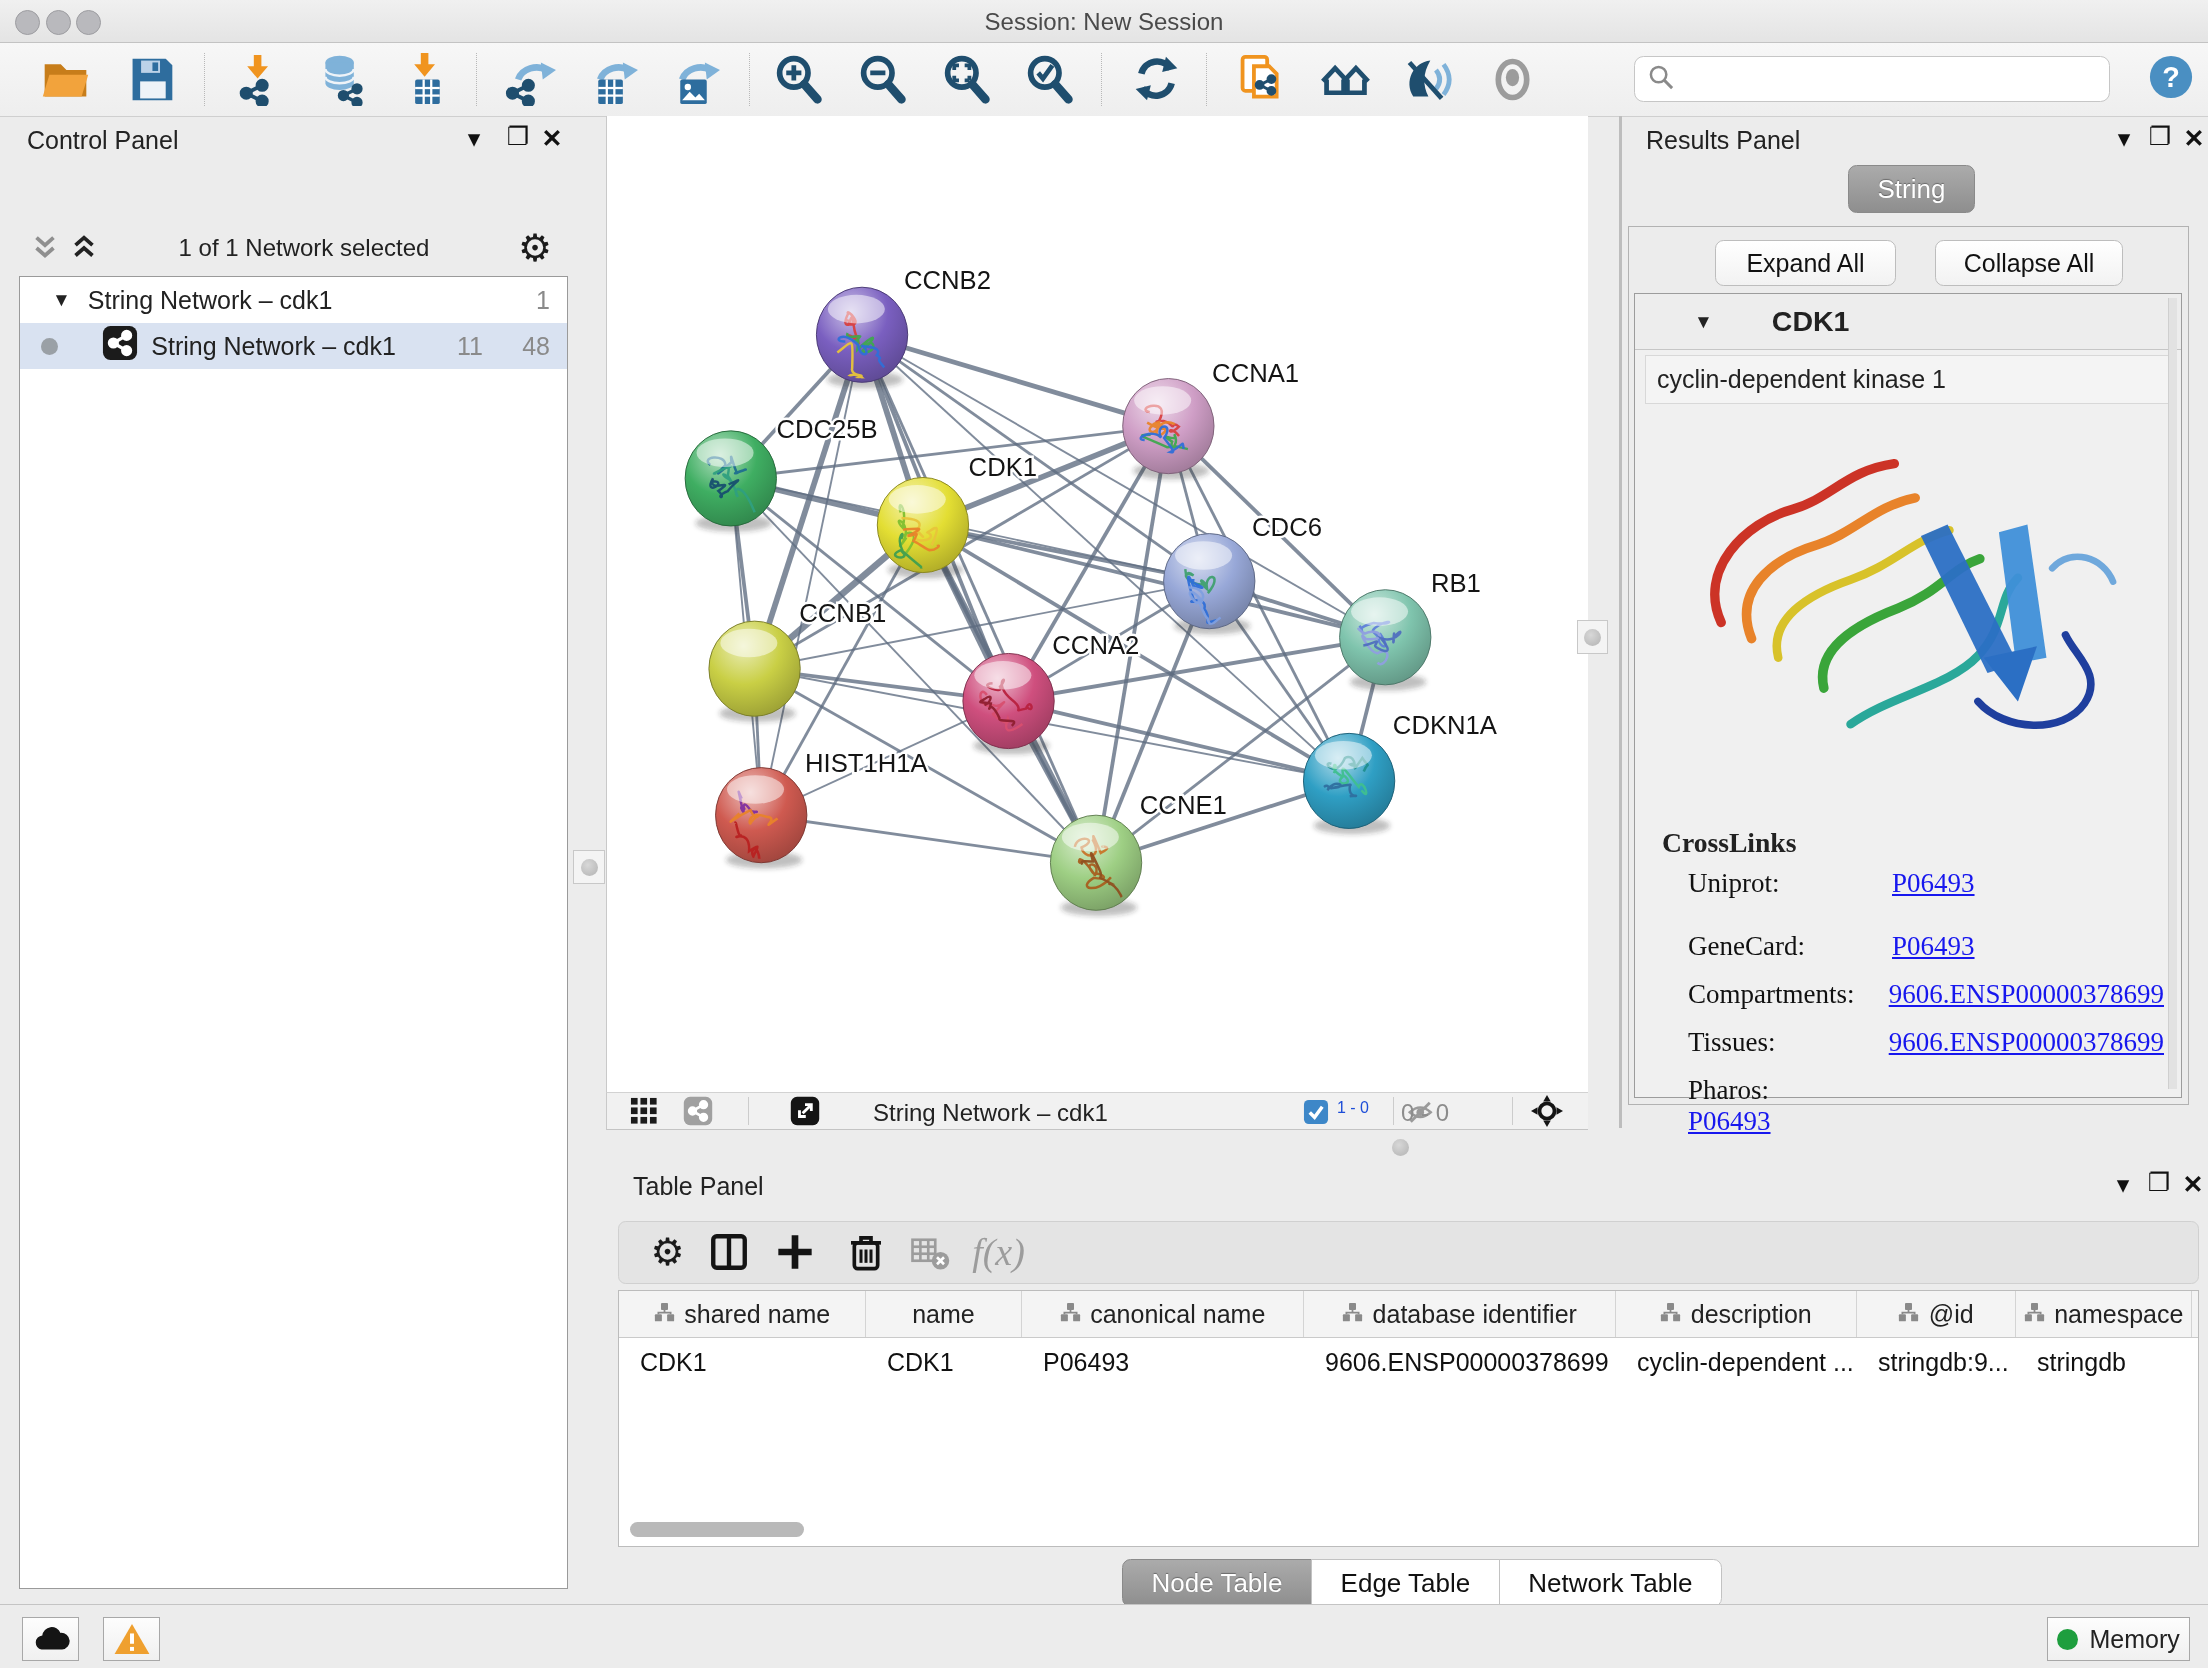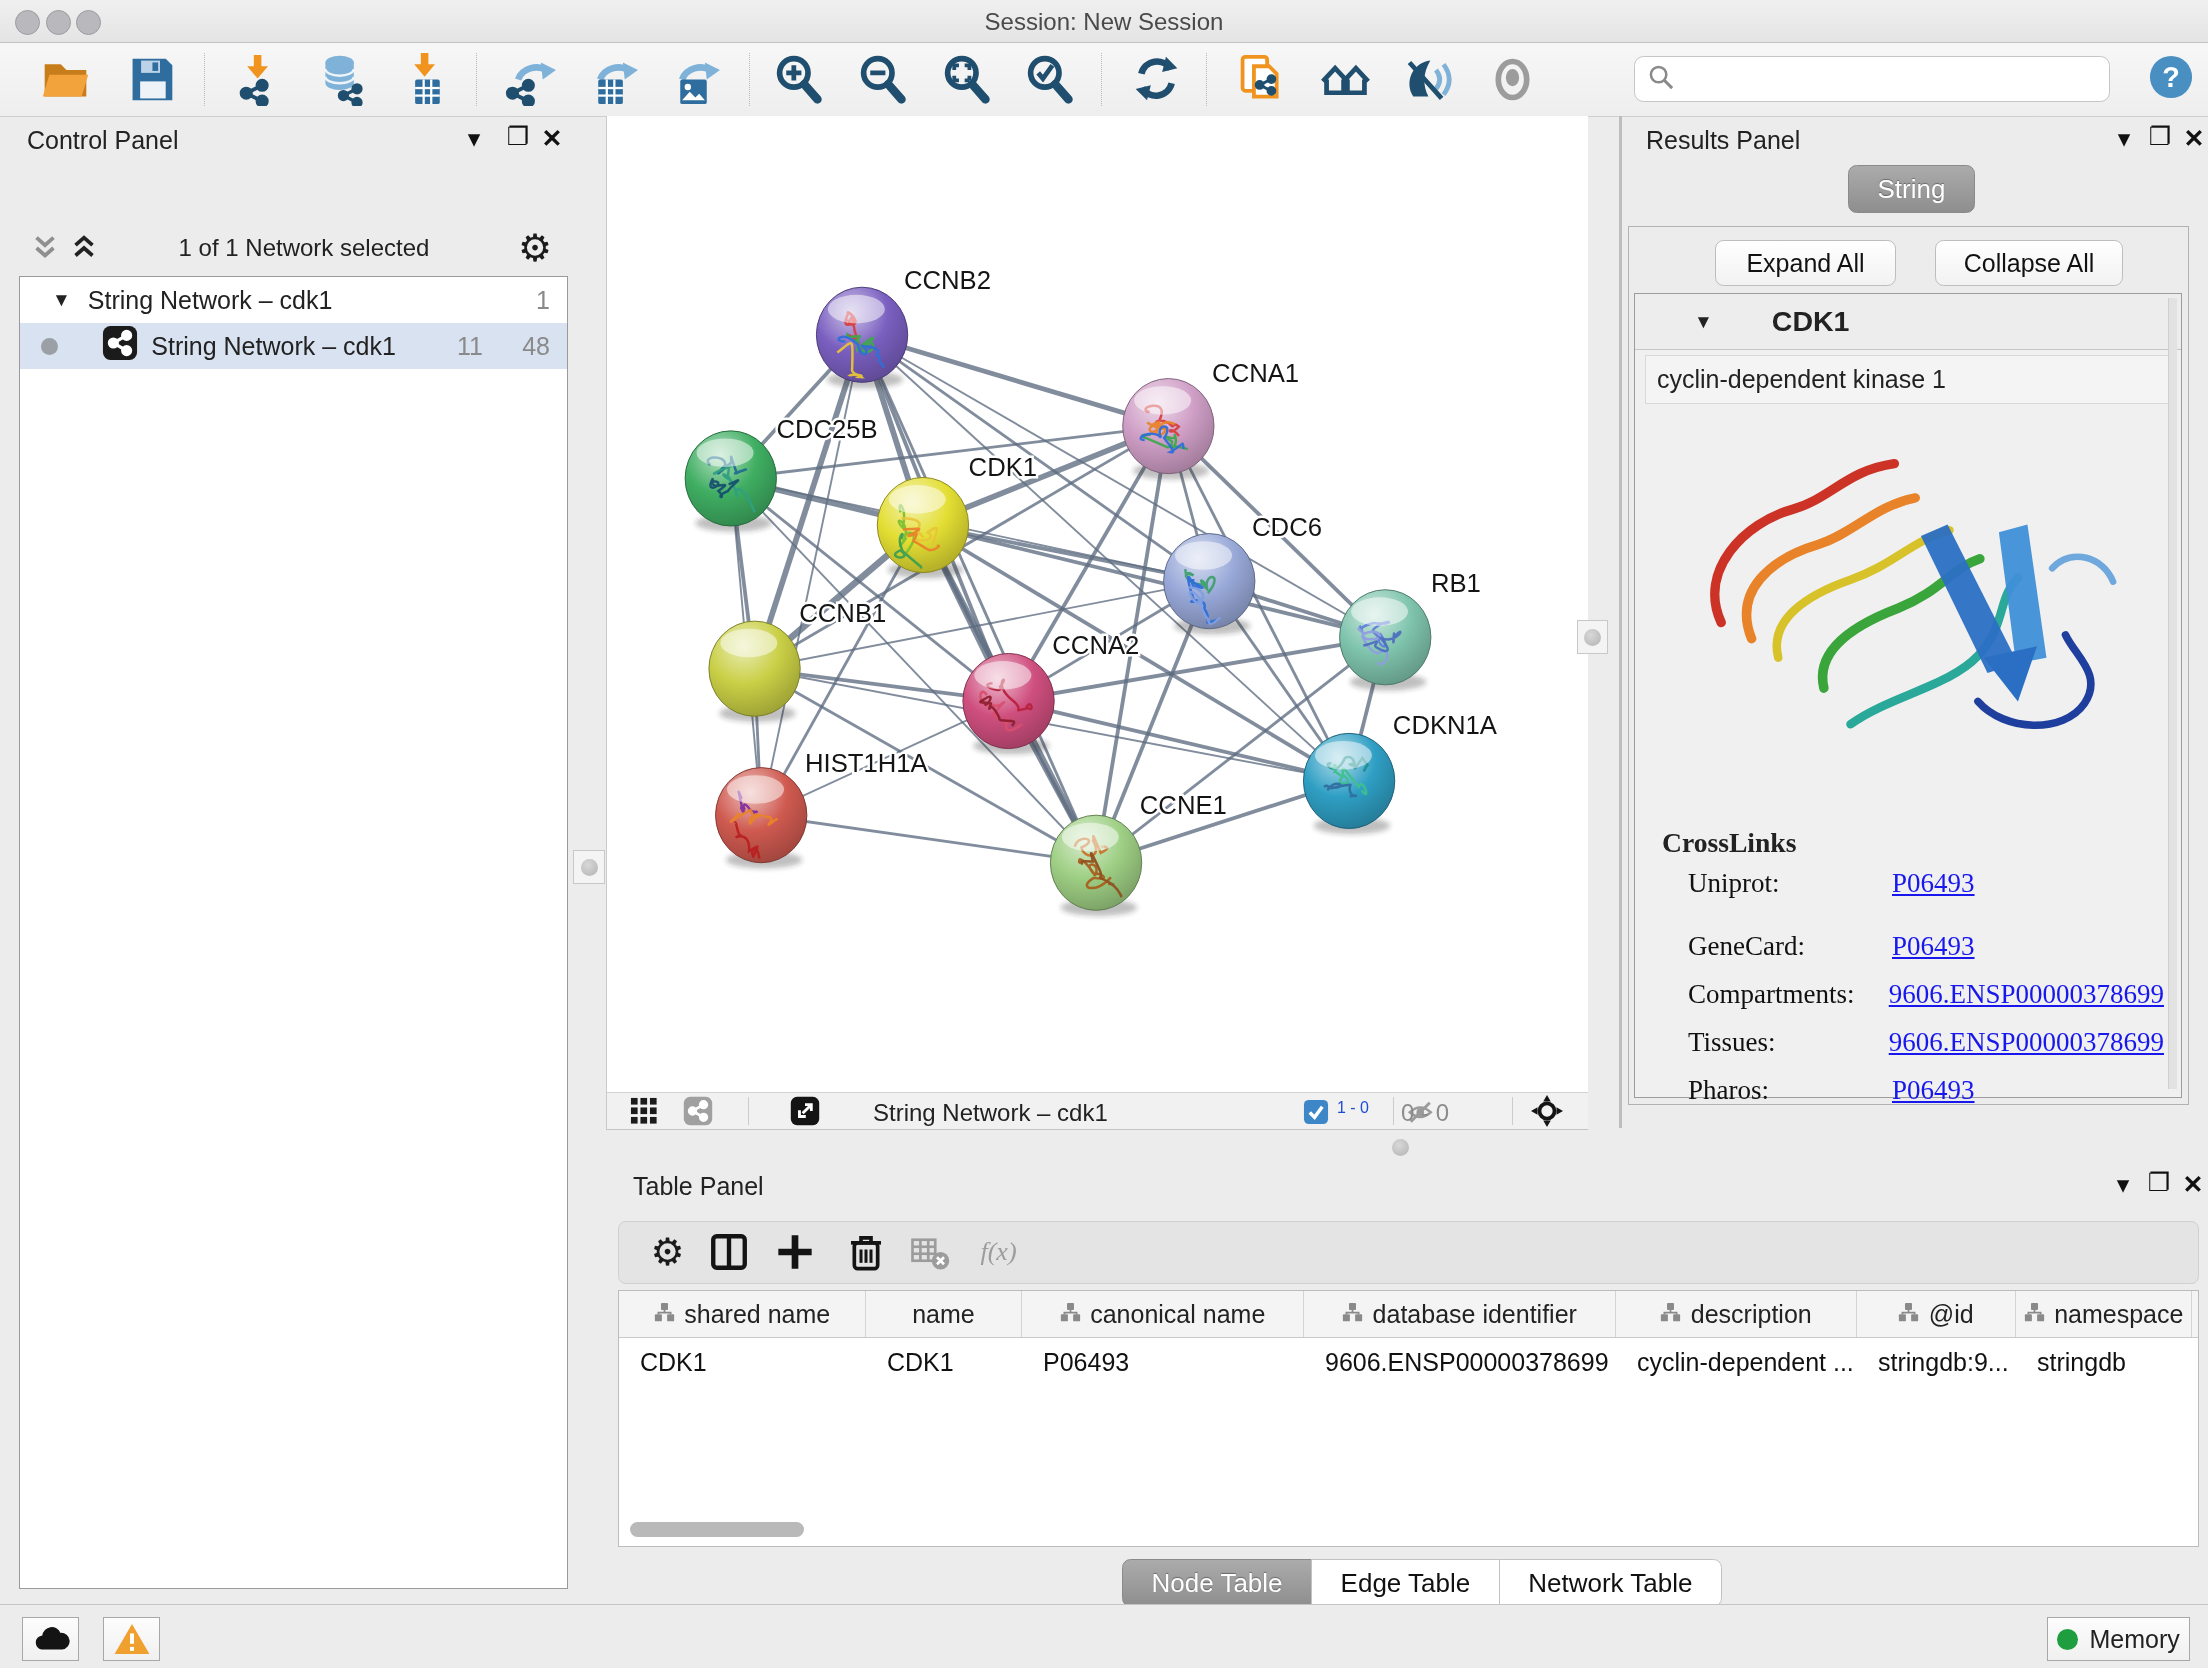--- a/index.html
+++ b/index.html
@@ -703,21 +703,21 @@
           <span class="xl-link">P06493</span>
         </div>
         <div style="display: flex; margin-bottom: 17px;">
           <span class="xl-label" style="width: 204px;">Compartments:</span>
           <span class="xl-link">9606.ENSP00000378699</span>
         </div>
         <div style="display: flex; margin-bottom: 17px;">
           <span class="xl-label" style="width: 204px;">Tissues:</span>
           <span class="xl-link">9606.ENSP00000378699</span>
         </div>
-        <div style="display: flex; margin-bottom: 17px;">
+        <div style="display: flex; margin-bottom: 17px; flex-direction: column;">
           <span class="xl-label" style="width: 204px;">Pharos:</span>
           <span class="xl-link">P06493</span>
         </div>
       </div>
     <div class="abs" style="left:533px;top:3.8px;width:7.6px;height:791px;background:#e2e2e2;border-left:1px solid #cfcfcf;"></div>
   </div>
 
   <div class="abs" style="left:606px;top:1166px;width:1603px;height:438px;">
     <div class="abs panel-title" style="left:27px;top:5.7px;">Table Panel</div>
     <div class="abs winbtn" style="left:1501px;top:3.8px;">▾</div>
@@ -754,21 +754,21 @@
             <rect x="4" y="10" width="26" height="24"></rect>
             <line x1="4" y1="18" x2="30" y2="18"></line>
             <line x1="4" y1="26" x2="30" y2="26"></line>
             <line x1="13" y1="10" x2="13" y2="34"></line>
             <line x1="22" y1="10" x2="22" y2="34"></line>
           </g>
           <circle cx="36" cy="34" r="10" fill="#9c9c9c"></circle>
           <path d="M32 30 l8 8 M40 30 l-8 8" stroke="#fff" stroke-width="3"></path>
         </svg>
     </span>
-    <span class="ttbtn" style="left:354px;font-family:'Liberation Serif',serif;font-style:italic;font-size:26px;color:#9c9c9c;">f(x)</span>
+    <span class="ttbtn" style="left:354px;font-family:'Liberation Serif',serif;font-style:italic;font-size:38px;color:#9c9c9c;">f(x)</span>
   </div>
 
   <div class="abs" id="table-box">
     <div id="thead">
         <div class="th" style="width: 247px; flex: 0 0 247px;">
           <span><svg width="21" height="21" viewBox="0 0 24 24">
               <g fill="#8a8a8a">
                 <rect x="8" y="1" width="8" height="8" rx="1"></rect>
                 <rect x="1" y="14" width="8" height="8" rx="1"></rect>
                 <rect x="15" y="14" width="8" height="8" rx="1"></rect>

